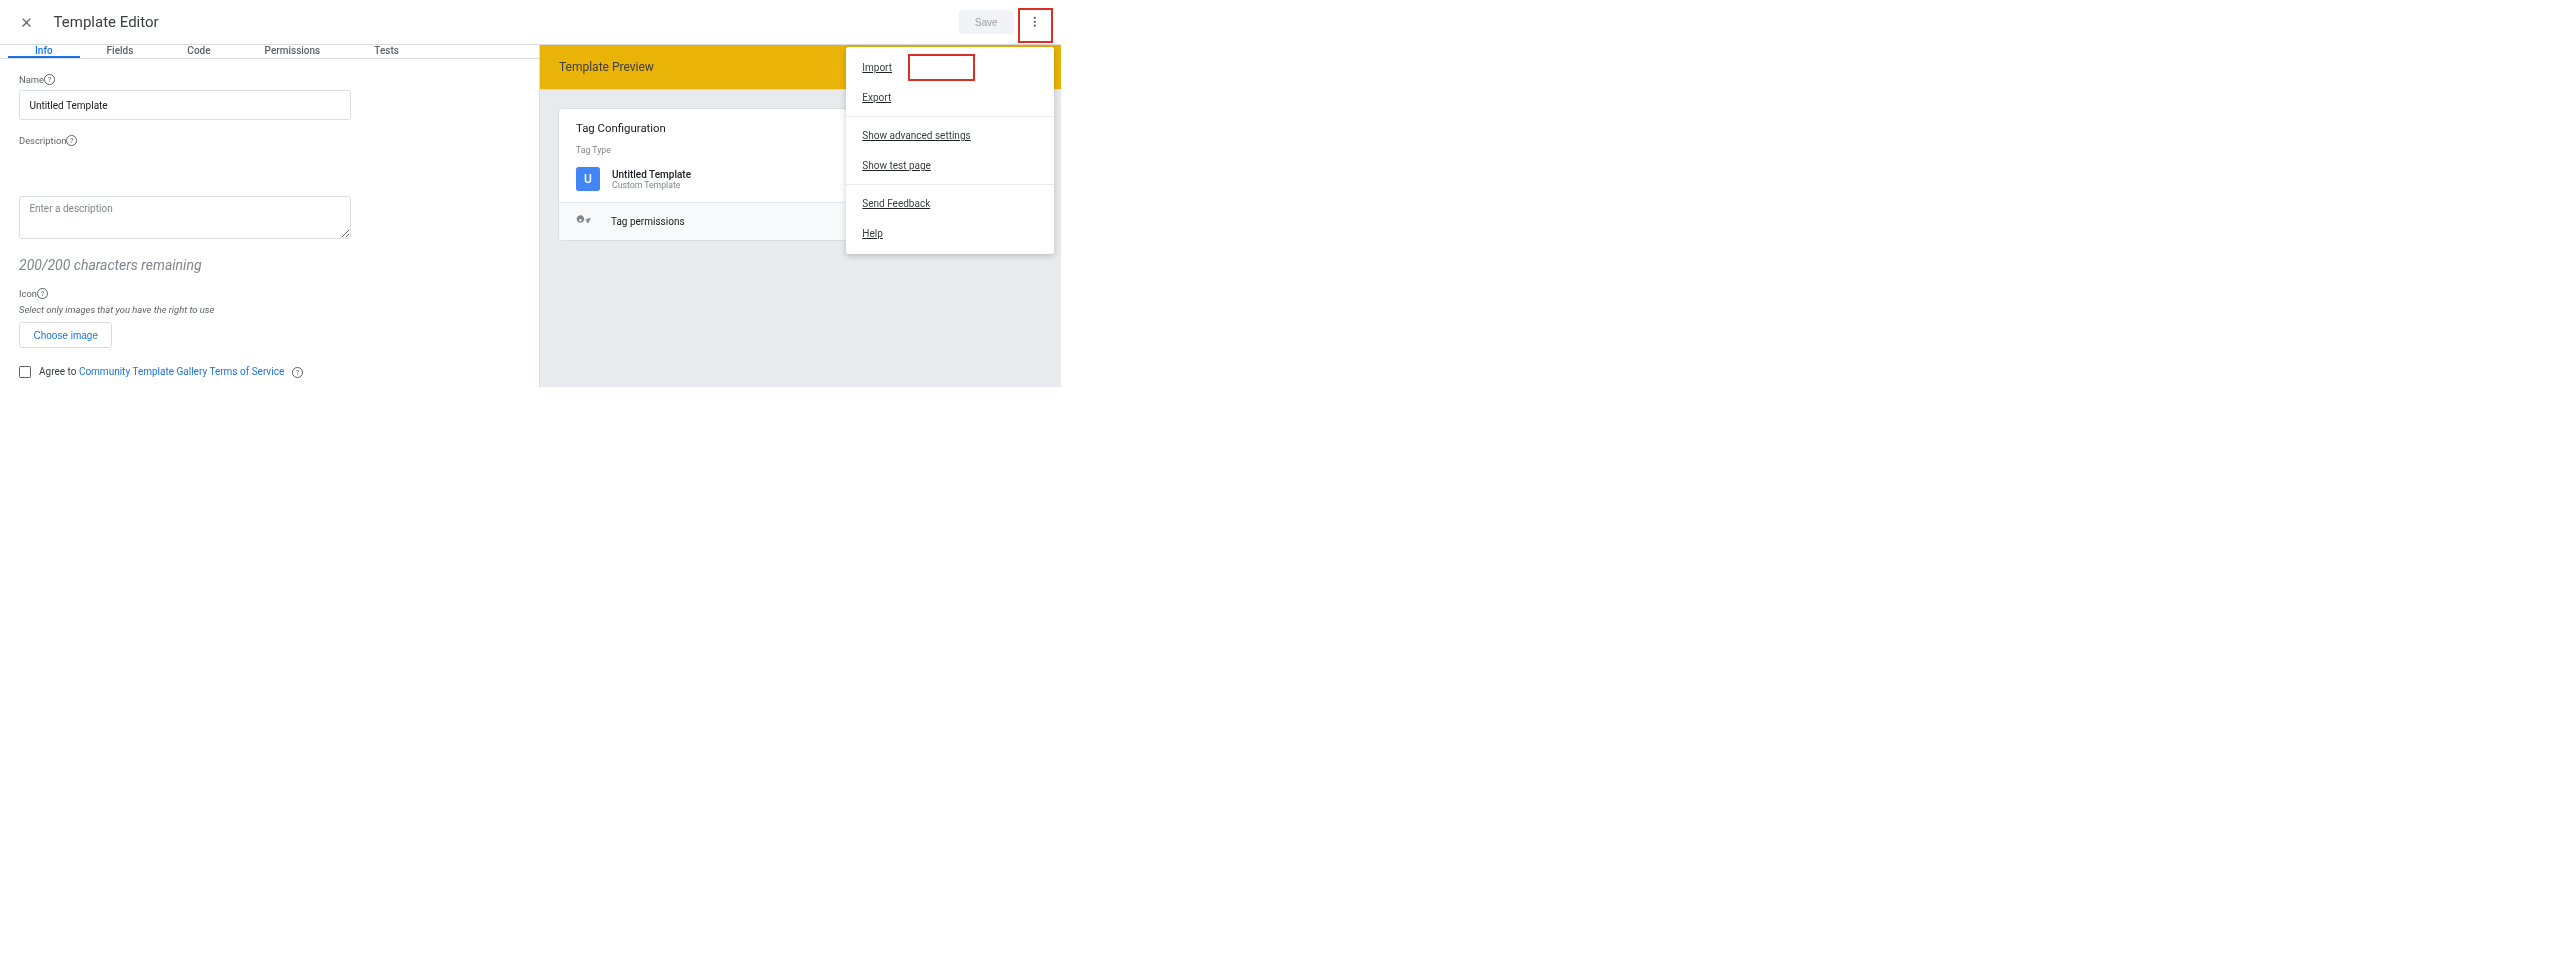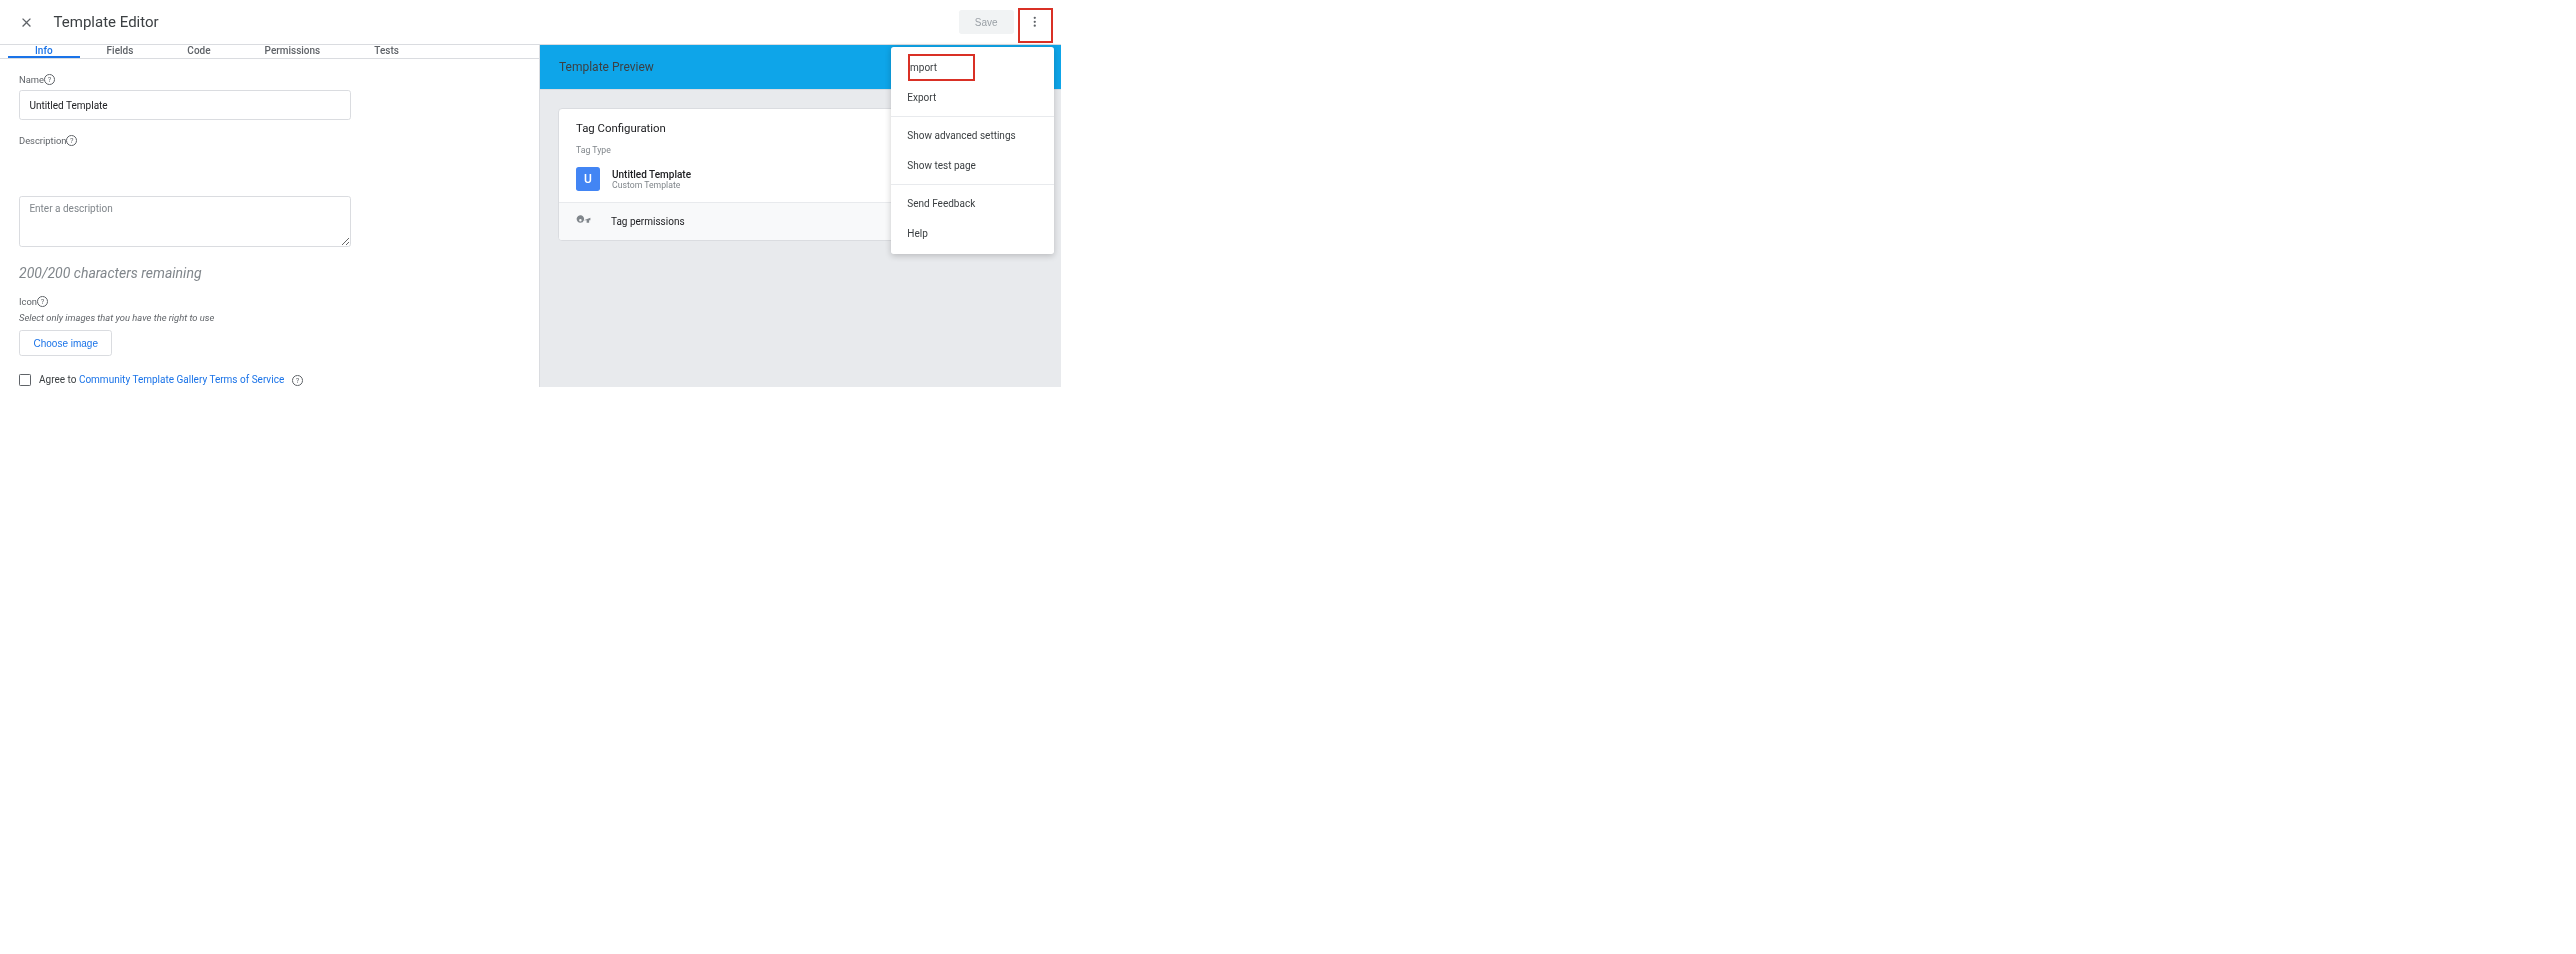--- a/index.html
+++ b/index.html
@@ -142,21 +142,21 @@
       height: 30px;
       border: 0.7px solid #dadce0;
       border-radius: 2.7px;
       padding: 0 9.4px;
       font-size: 10px;
       color: #202124;
       font-family: inherit;
     }
     .textarea {
       width: 332px;
-      height: 51px;
+      height: 43px;
       border: 0.7px solid #dadce0;
       border-radius: 2.7px;
       padding: 6.7px 9.4px;
       font-size: 10px;
       font-family: inherit;
       resize: both;
       margin-top: 44px;
     }
     .textarea::placeholder { color: #80868b; }
     .char-count {
@@ -192,21 +192,21 @@
     .checkbox {
       width: 12px; height: 12px;
       border: 1.3px solid #5f6368;
       border-radius: 1.3px;
       cursor: pointer;
     }
     .link { color: #1a73e8; cursor: pointer; }
 
     
     .preview-header {
-      background: #0ea5e9;
+      background: #eab308;
       padding: 15px 19px;
       font-size: 12px;
       color: #3c4043;
       font-weight: 400;
       border-bottom: 0.7px solid #dadce0;
     }
     .preview-body {
       padding: 17.5px;
     }
     .card {
@@ -254,26 +254,27 @@
       cursor: pointer;
     }
     .key-icon { color: #80868b; }
     .perm-label { font-size: 10px; color: #202124; }
 
     
     .menu {
       position: absolute;
       top: 47px;
       right: 6.7px;
-      width: 163px;
+      width: 208px;
       background: #fff;
       box-shadow: 0 1.3px 6.7px rgba(0,0,0,0.2);
       border-radius: 2.7px;
       padding: 5.4px 0;
       z-index: 20;
+      text-decoration: underline;
     }
     .menu-item {
       padding: 9.4px 16px;
       font-size: 10px;
       color: #3c4043;
       cursor: pointer;
     }
     .menu-divider {
       height: 0.7px;
       background: #e8eaed;

